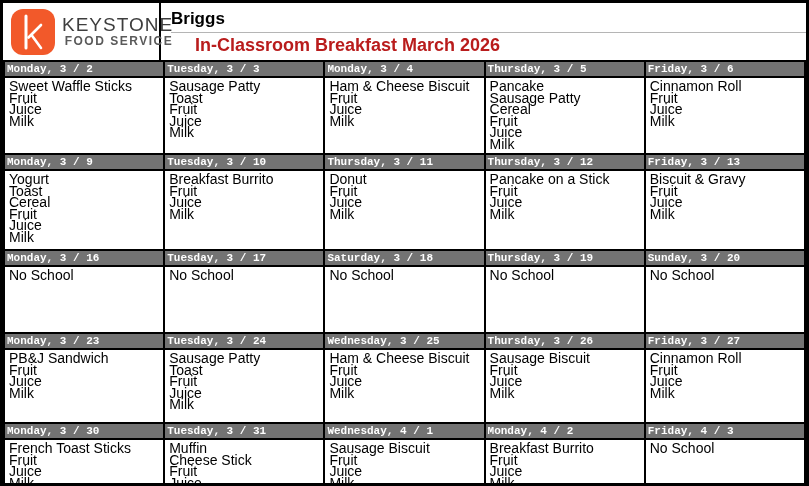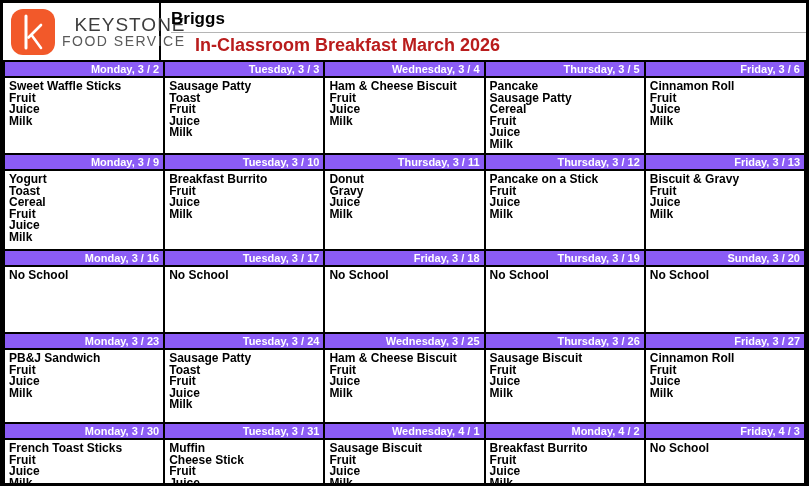--- a/index.html
+++ b/index.html
@@ -42,22 +42,22 @@
     white-space: nowrap;
   }
   .brand-name {
     font-size: 19px;
     font-weight: 400;
     letter-spacing: 1px;
     color: #3d3d3d;
     line-height: 20px;
   }
   .brand-sub {
-    font-size: 14px;
-    font-weight: 400;
+    font-size: 12px;
+    font-weight: 700;
     letter-spacing: 1.5px;
     color: #5a5a5a;
     line-height: 13px;
   }
   .title-cell {
     flex: 1;
     padding: 5px 0 0 10px;
   }
   .school-title {
     font-size: 17px;
@@ -80,36 +80,37 @@
   
   table.menu-grid {
     width: 100%;
     border-collapse: collapse;
     table-layout: fixed;
   }
   table.menu-grid td {
     border: 2px solid #000000;
   }
   td.date-cell {
-    background: #8b5cf6;
+    background: #737373;
     color: #ffffff;
     font-size: 11px;
     font-weight: bold;
-    text-align: right;
+    text-align: left;
     padding: 1px 4px 1px 2px;
     height: 12px;
     white-space: nowrap;
     overflow: hidden;
+    font-family: Liberation Mono, monospace;
   }
   td.items-cell {
     vertical-align: top;
     background: #ffffff;
     color: #000000;
-    font-size: 12px;
-    font-weight: bold;
+    font-size: 14px;
+    font-weight: normal;
     line-height: 11.5px;
     padding: 3px 3px 3px 4px;
     white-space: pre-line;
     overflow: hidden;
   }
   tr:nth-child(2)  td.items-cell { height: 66px; }
   tr:nth-child(4)  td.items-cell { height: 72px; }
   tr:nth-child(6)  td.items-cell { height: 59px; }
   tr:nth-child(8)  td.items-cell { height: 66px; }
   tr:nth-child(10) td.items-cell { height: 49px; }
@@ -138,21 +139,21 @@
       <div class="menu-title">In-Classroom Breakfast March 2026</div>
     </div>
   </div>
 
   <table class="menu-grid">
     <tbody>
 
       <tr>
         <td class="date-cell">Monday, 3 / 2</td>
         <td class="date-cell">Tuesday, 3 / 3</td>
-        <td class="date-cell">Wednesday, 3 / 4</td>
+        <td class="date-cell">Monday, 3 / 4</td>
         <td class="date-cell">Thursday, 3 / 5</td>
         <td class="date-cell">Friday, 3 / 6</td>
       </tr>
       <tr>
         <td class="items-cell">Sweet Waffle Sticks
 Fruit
 Juice
 Milk</td>
         <td class="items-cell">Sausage Patty
 Toast
@@ -187,37 +188,37 @@
 Toast
 Cereal
 Fruit
 Juice
 Milk</td>
         <td class="items-cell">Breakfast Burrito
 Fruit
 Juice
 Milk</td>
         <td class="items-cell">Donut
-Gravy
+Fruit
 Juice
 Milk</td>
         <td class="items-cell">Pancake on a Stick
 Fruit
 Juice
 Milk</td>
         <td class="items-cell">Biscuit &amp; Gravy
 Fruit
 Juice
 Milk</td>
       </tr>
 
       <tr>
         <td class="date-cell">Monday, 3 / 16</td>
         <td class="date-cell">Tuesday, 3 / 17</td>
-        <td class="date-cell">Friday, 3 / 18</td>
+        <td class="date-cell">Saturday, 3 / 18</td>
         <td class="date-cell">Thursday, 3 / 19</td>
         <td class="date-cell">Sunday, 3 / 20</td>
       </tr>
       <tr>
         <td class="items-cell">No School</td>
         <td class="items-cell">No School</td>
         <td class="items-cell">No School</td>
         <td class="items-cell">No School</td>
         <td class="items-cell">No School</td>
       </tr>

